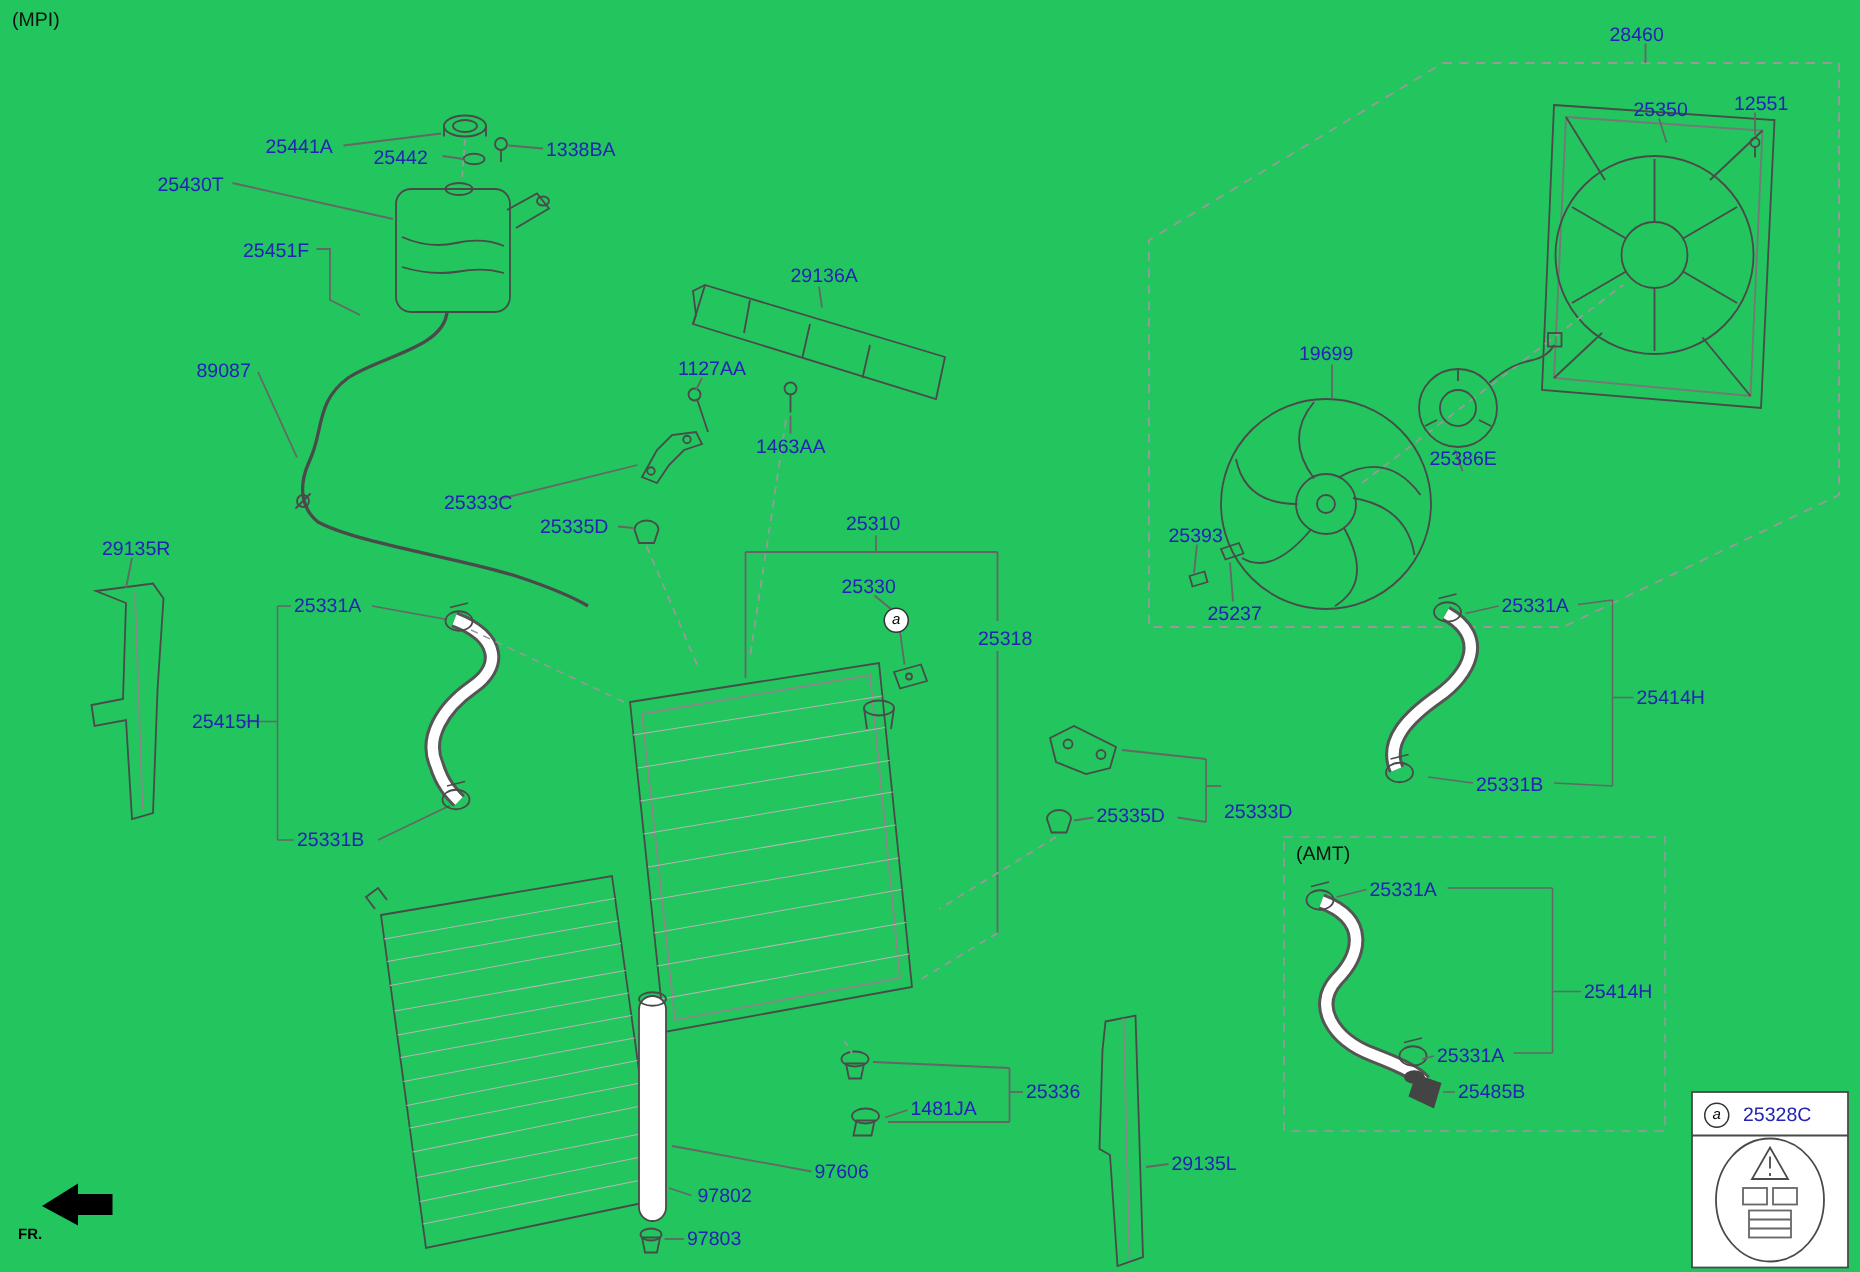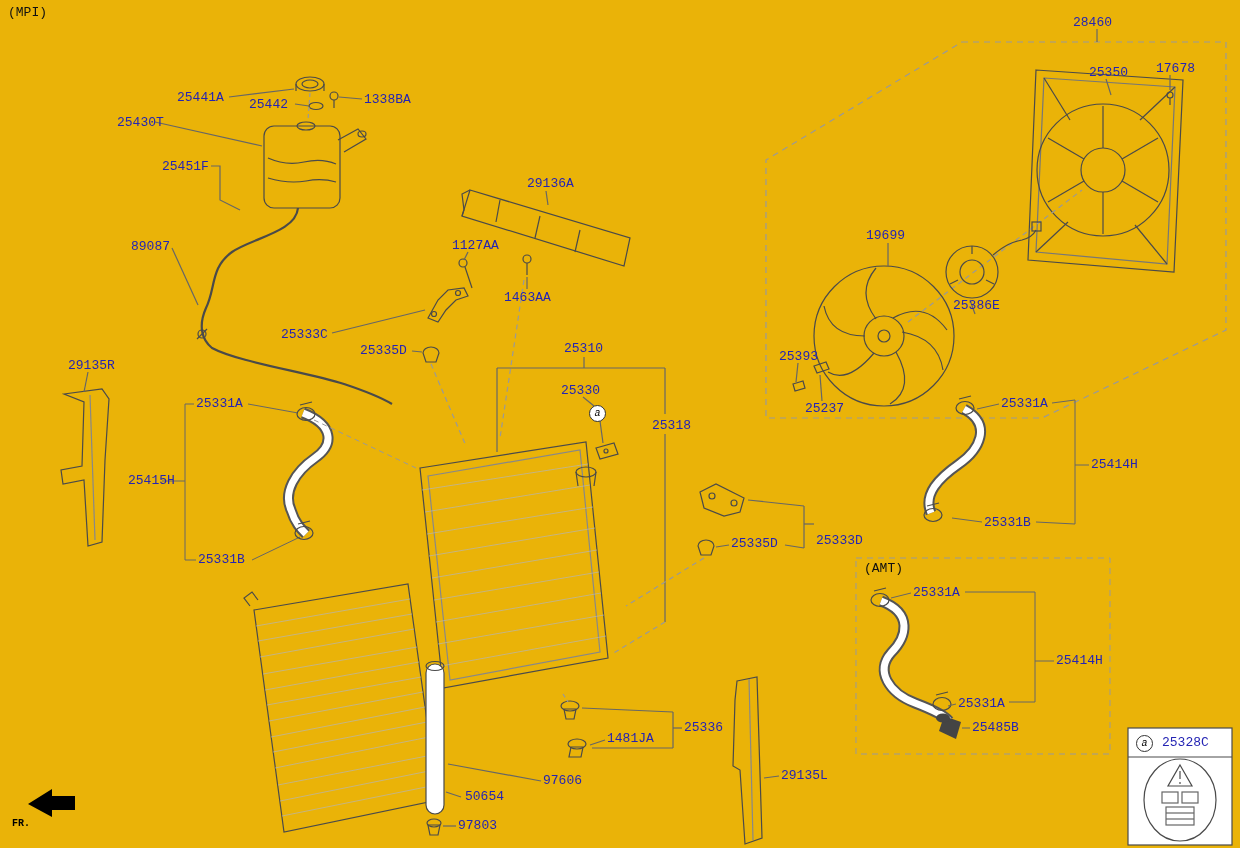--- a/index.html
+++ b/index.html
@@ -1,17 +1,17 @@
 <!DOCTYPE html>
 <html><head>
 <meta charset="utf-8">
 <style>
   html,body{margin:0;padding:0;background:#ffffff;}
-  #stage{position:relative;width:1240px;height:848px;background:#eab308;overflow:hidden;
-         font-family:Liberation Mono, monospace;}
+  #stage{position:relative;width:1240px;height:848px;background:#22c55e;overflow:hidden;
+         font-family:Liberation Sans, sans-serif;}
   #art{position:absolute;left:0;top:0;}
   #labels-layer{position:absolute;left:0;top:0;width:100%;height:100%;}
   .part-label{position:absolute;color:#2424b4;font-size:13px;line-height:14px;
               white-space:nowrap;cursor:pointer;}
   .note-label{position:absolute;color:#111;font-size:13px;line-height:14px;white-space:nowrap;}
   .fr-label{position:absolute;color:#000;font-size:10px;font-weight:bold;}
   .ref-marker{position:absolute;width:15px;height:15px;border:1px solid #333;border-radius:50%;
               background:#fff;color:#000;font-size:10px;font-style:italic;
               display:flex;align-items:center;justify-content:center;}
 </style>
@@ -327,31 +327,31 @@
       <polygon points="28,804 52,789 52,796 75,796 75,810 52,810 52,817" fill="#000"></polygon>
     </g>
   </svg>
 
   <div id="labels-layer">
     <div class="note-label" style="left:8px;top:6px;">(MPI)</div>
     <div class="note-label" style="left:864px;top:562px;">(AMT)</div>
     <div class="fr-label" style="left:12px;top:818px;">FR.</div>
   <div class="part-label" style="left: 1073px; top: 16px;">28460</div>
       <div class="part-label" style="left: 1089px; top: 66px;">25350</div>
-      <div class="part-label" style="left: 1156px; top: 62px;">17678</div>
+      <div class="part-label" style="left: 1156px; top: 62px;">12551</div>
       <div class="part-label" style="left: 177px; top: 91px;">25441A</div>
       <div class="part-label" style="left: 249px; top: 98px;">25442</div>
       <div class="part-label" style="left: 364px; top: 93px;">1338BA</div>
-      <div class="part-label" style="left: 117px; top: 116px;">25430T</div>
+      <div class="part-label" style="left: 105px; top: 116px;">25430T</div>
       <div class="part-label" style="left: 162px; top: 160px;">25451F</div>
       <div class="part-label" style="left: 527px; top: 177px;">29136A</div>
       <div class="part-label" style="left: 452px; top: 239px;">1127AA</div>
       <div class="part-label" style="left: 504px; top: 291px;">1463AA</div>
       <div class="part-label" style="left: 131px; top: 240px;">89087</div>
-      <div class="part-label" style="left: 281px; top: 328px;">25333C</div>
+      <div class="part-label" style="left: 296px; top: 328px;">25333C</div>
       <div class="part-label" style="left: 360px; top: 344px;">25335D</div>
       <div class="part-label" style="left: 564px; top: 342px;">25310</div>
       <div class="part-label" style="left: 561px; top: 384px;">25330</div>
       <div class="part-label" style="left: 652px; top: 419px;">25318</div>
       <div class="part-label" style="left: 866px; top: 229px;">19699</div>
       <div class="part-label" style="left: 953px; top: 299px;">25386E</div>
       <div class="part-label" style="left: 779px; top: 350px;">25393</div>
       <div class="part-label" style="left: 805px; top: 402px;">25237</div>
       <div class="part-label" style="left: 68px; top: 359px;">29135R</div>
       <div class="part-label" style="left: 196px; top: 397px;">25331A</div>
@@ -362,21 +362,21 @@
       <div class="part-label" style="left: 984px; top: 516px;">25331B</div>
       <div class="part-label" style="left: 816px; top: 517px; margin-top: 17px;">25333D</div>
       <div class="part-label" style="left: 731px; top: 537px;">25335D</div>
       <div class="part-label" style="left: 913px; top: 586px;">25331A</div>
       <div class="part-label" style="left: 1056px; top: 654px;">25414H</div>
       <div class="part-label" style="left: 958px; top: 697px;">25331A</div>
       <div class="part-label" style="left: 972px; top: 721px;">25485B</div>
       <div class="part-label" style="left: 607px; top: 732px;">1481JA</div>
       <div class="part-label" style="left: 684px; top: 721px;">25336</div>
       <div class="part-label" style="left: 543px; top: 774px;">97606</div>
-      <div class="part-label" style="left: 465px; top: 790px;">50654</div>
+      <div class="part-label" style="left: 465px; top: 790px;">97802</div>
       <div class="part-label" style="left: 458px; top: 819px;">97803</div>
       <div class="part-label" style="left: 781px; top: 769px;">29135L</div>
       <div class="part-label" style="left: 1162px; top: 736px;">25328C</div>
       <div class="ref-marker" style="left: 589px; top: 405px;">a</div>
       <div class="ref-marker" style="left: 1136px; top: 735px;">a</div>
     </div>
 
 </div>
 
 </body></html>

